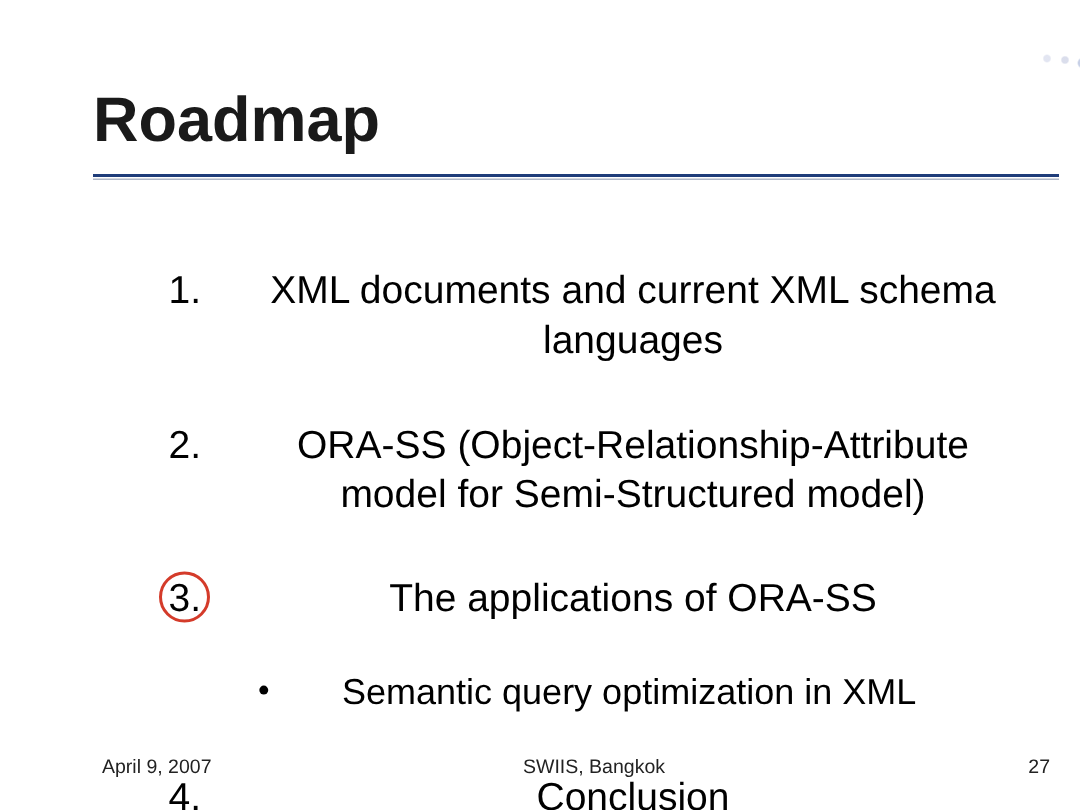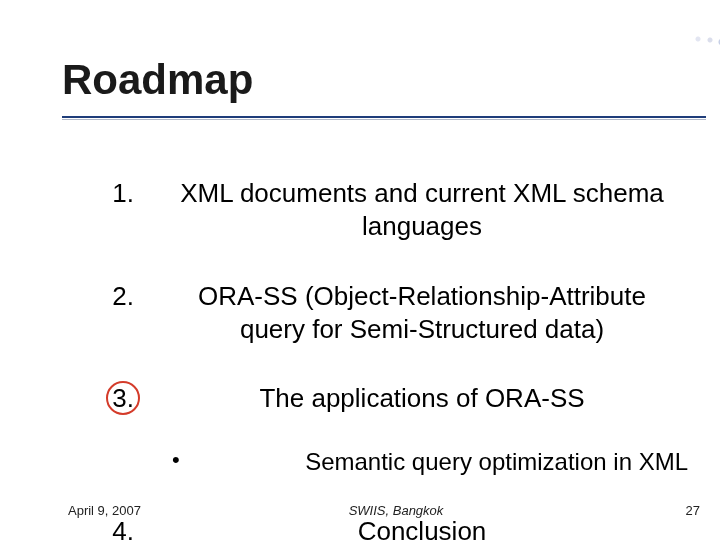--- a/index.html
+++ b/index.html
@@ -81,38 +81,36 @@
     font-size: 24px;
   }
   .sub .bullet {
     flex: 0 0 32px;
     font-size: 22px;
     line-height: 1.2;
   }
   .sub .sub-text {
     flex: 1;
     line-height: 1.25;
-    text-align: right;
   }
   .footer {
     position: absolute;
     bottom: 22px;
     left: 0; right: 0;
     padding: 0 20px;
     font-size: 13px;
     color: #222;
     display: flex;
     justify-content: space-between;
     align-items: flex-end;
   }
   .footer .center {
     position: absolute;
     left: 50%;
     transform: translateX(-50%);
-    font-style: italic;
   }
   .corner-deco {
     position: absolute;
     top: 0; right: 0;
     width: 56px; height: 16px;
     background:
       radial-gradient(circle at 46px 6px, rgba(130,150,200,0.45) 0 3px, transparent 4px),
       radial-gradient(circle at 34px 4px, rgba(150,160,200,0.35) 0 2px, transparent 3px),
       radial-gradient(circle at 22px 3px, rgba(160,170,210,0.3) 0 2px, transparent 3px);
   }
@@ -130,21 +128,21 @@
 <div class="content">
   <div class="ol">
 
     <div class="li">
       <span class="num">1.</span>
       <span class="li-text">XML documents and current XML schema languages</span>
     </div>
 
     <div class="li">
       <span class="num">2.</span>
-      <span class="li-text">ORA-SS (Object-Relationship-Attribute query for Semi-Structured data)</span>
+      <span class="li-text">ORA-SS (Object-Relationship-Attribute model for Semi-Structured model)</span>
     </div>
 
     <div class="li">
       <span class="num circled">3.</span>
       <span class="li-text">The applications of ORA-SS</span>
     </div>
     <div class="sub">
       <span class="bullet">•</span>
       <span class="sub-text">Semantic query optimization in XML</span>
     </div>

